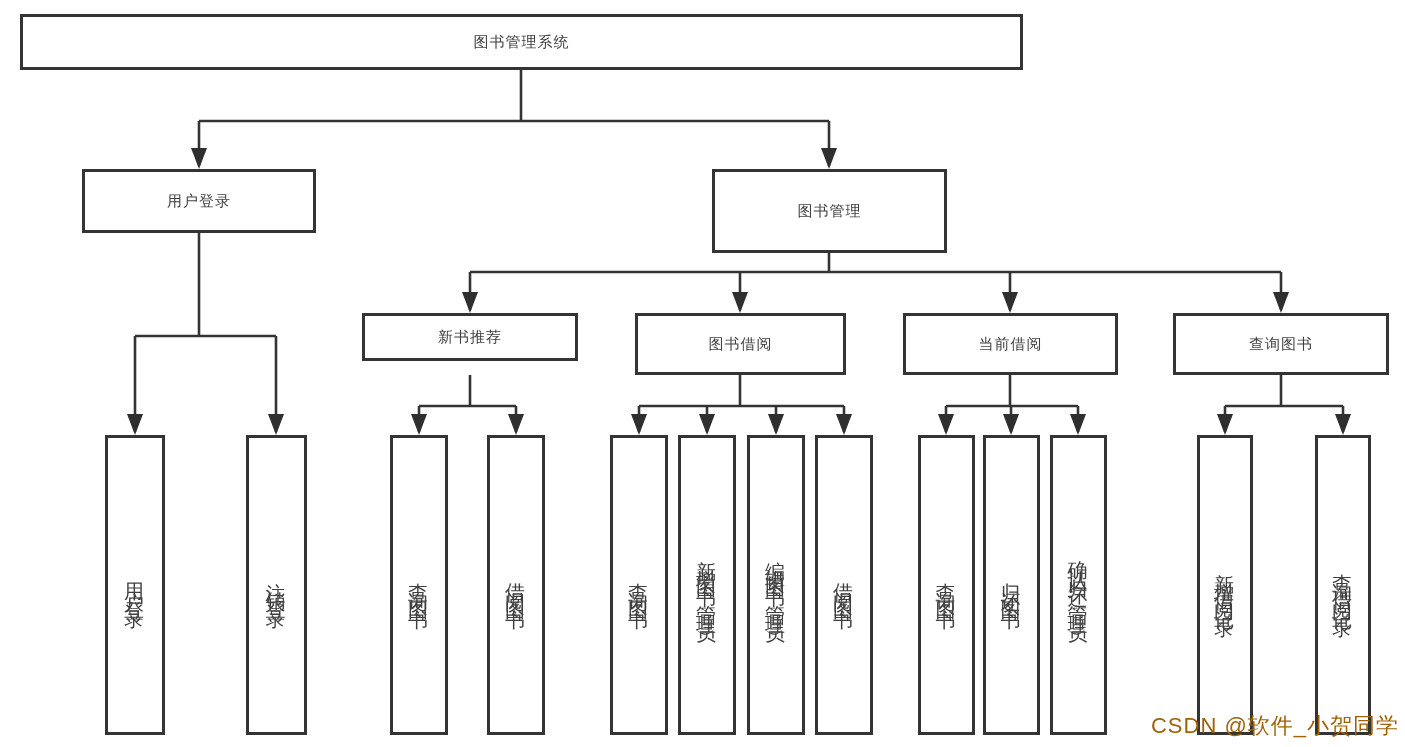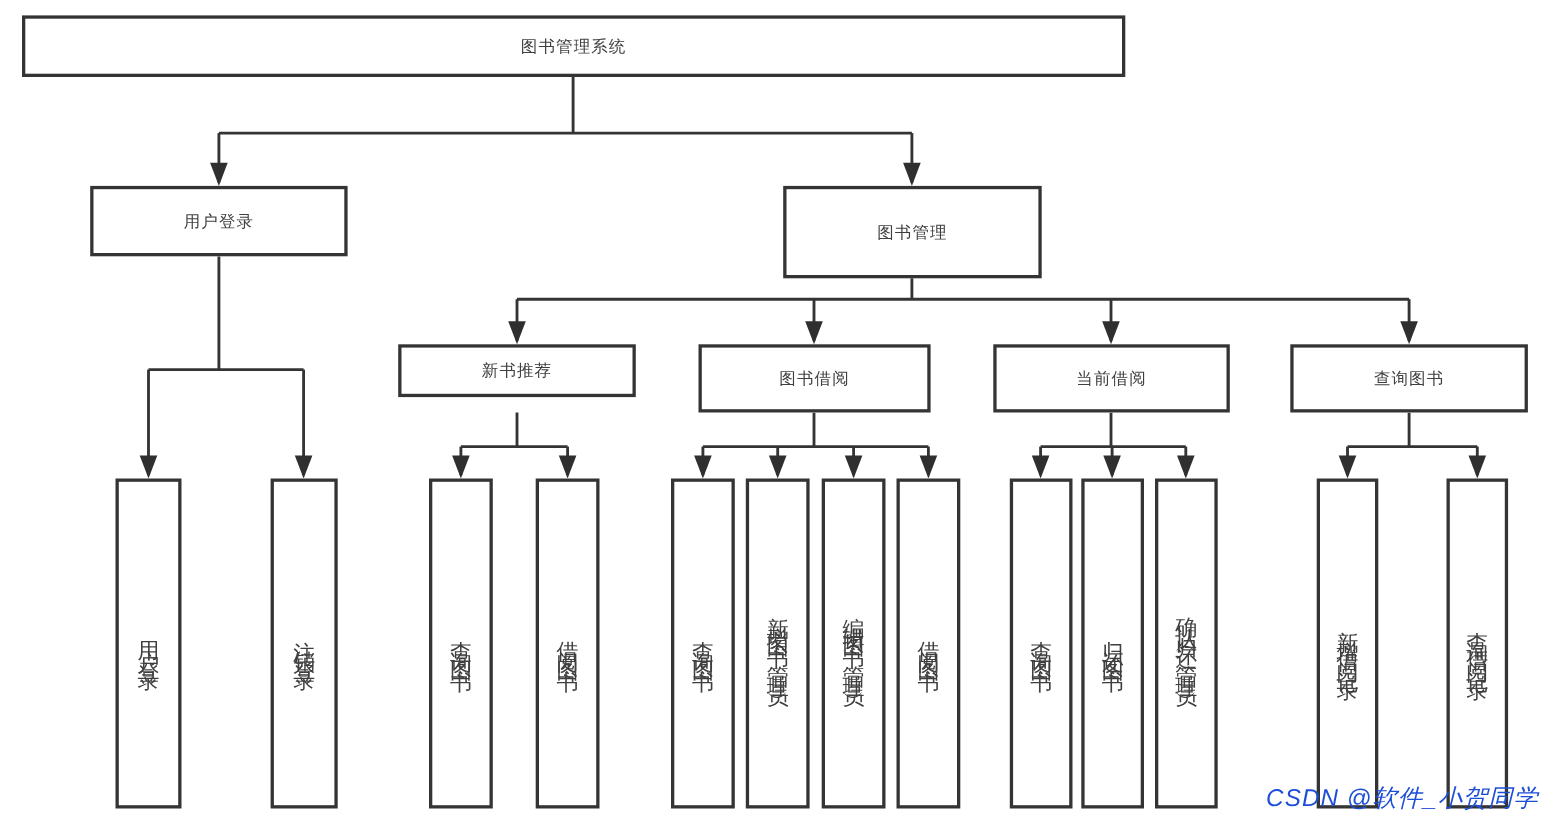--- a/index.html
+++ b/index.html
@@ -33,24 +33,23 @@
     text-orientation: mixed;
     font-size: 20px;
     letter-spacing: 9px;
     white-space: nowrap;
   }
   .watermark {
     position: absolute;
     right: 6px;
     bottom: 6px;
     font-size: 22px;
-    color: #1d4ed8;
+    color: #a16207;
     z-index: 2;
     letter-spacing: 1px;
-    font-style: italic;
   }
 </style>
 </head>
 <body>
 
 <div class="canvas">
 
   <svg class="connectors" width="1405" height="747">
     <g stroke="#343434" stroke-width="2.6" fill="none">
 

